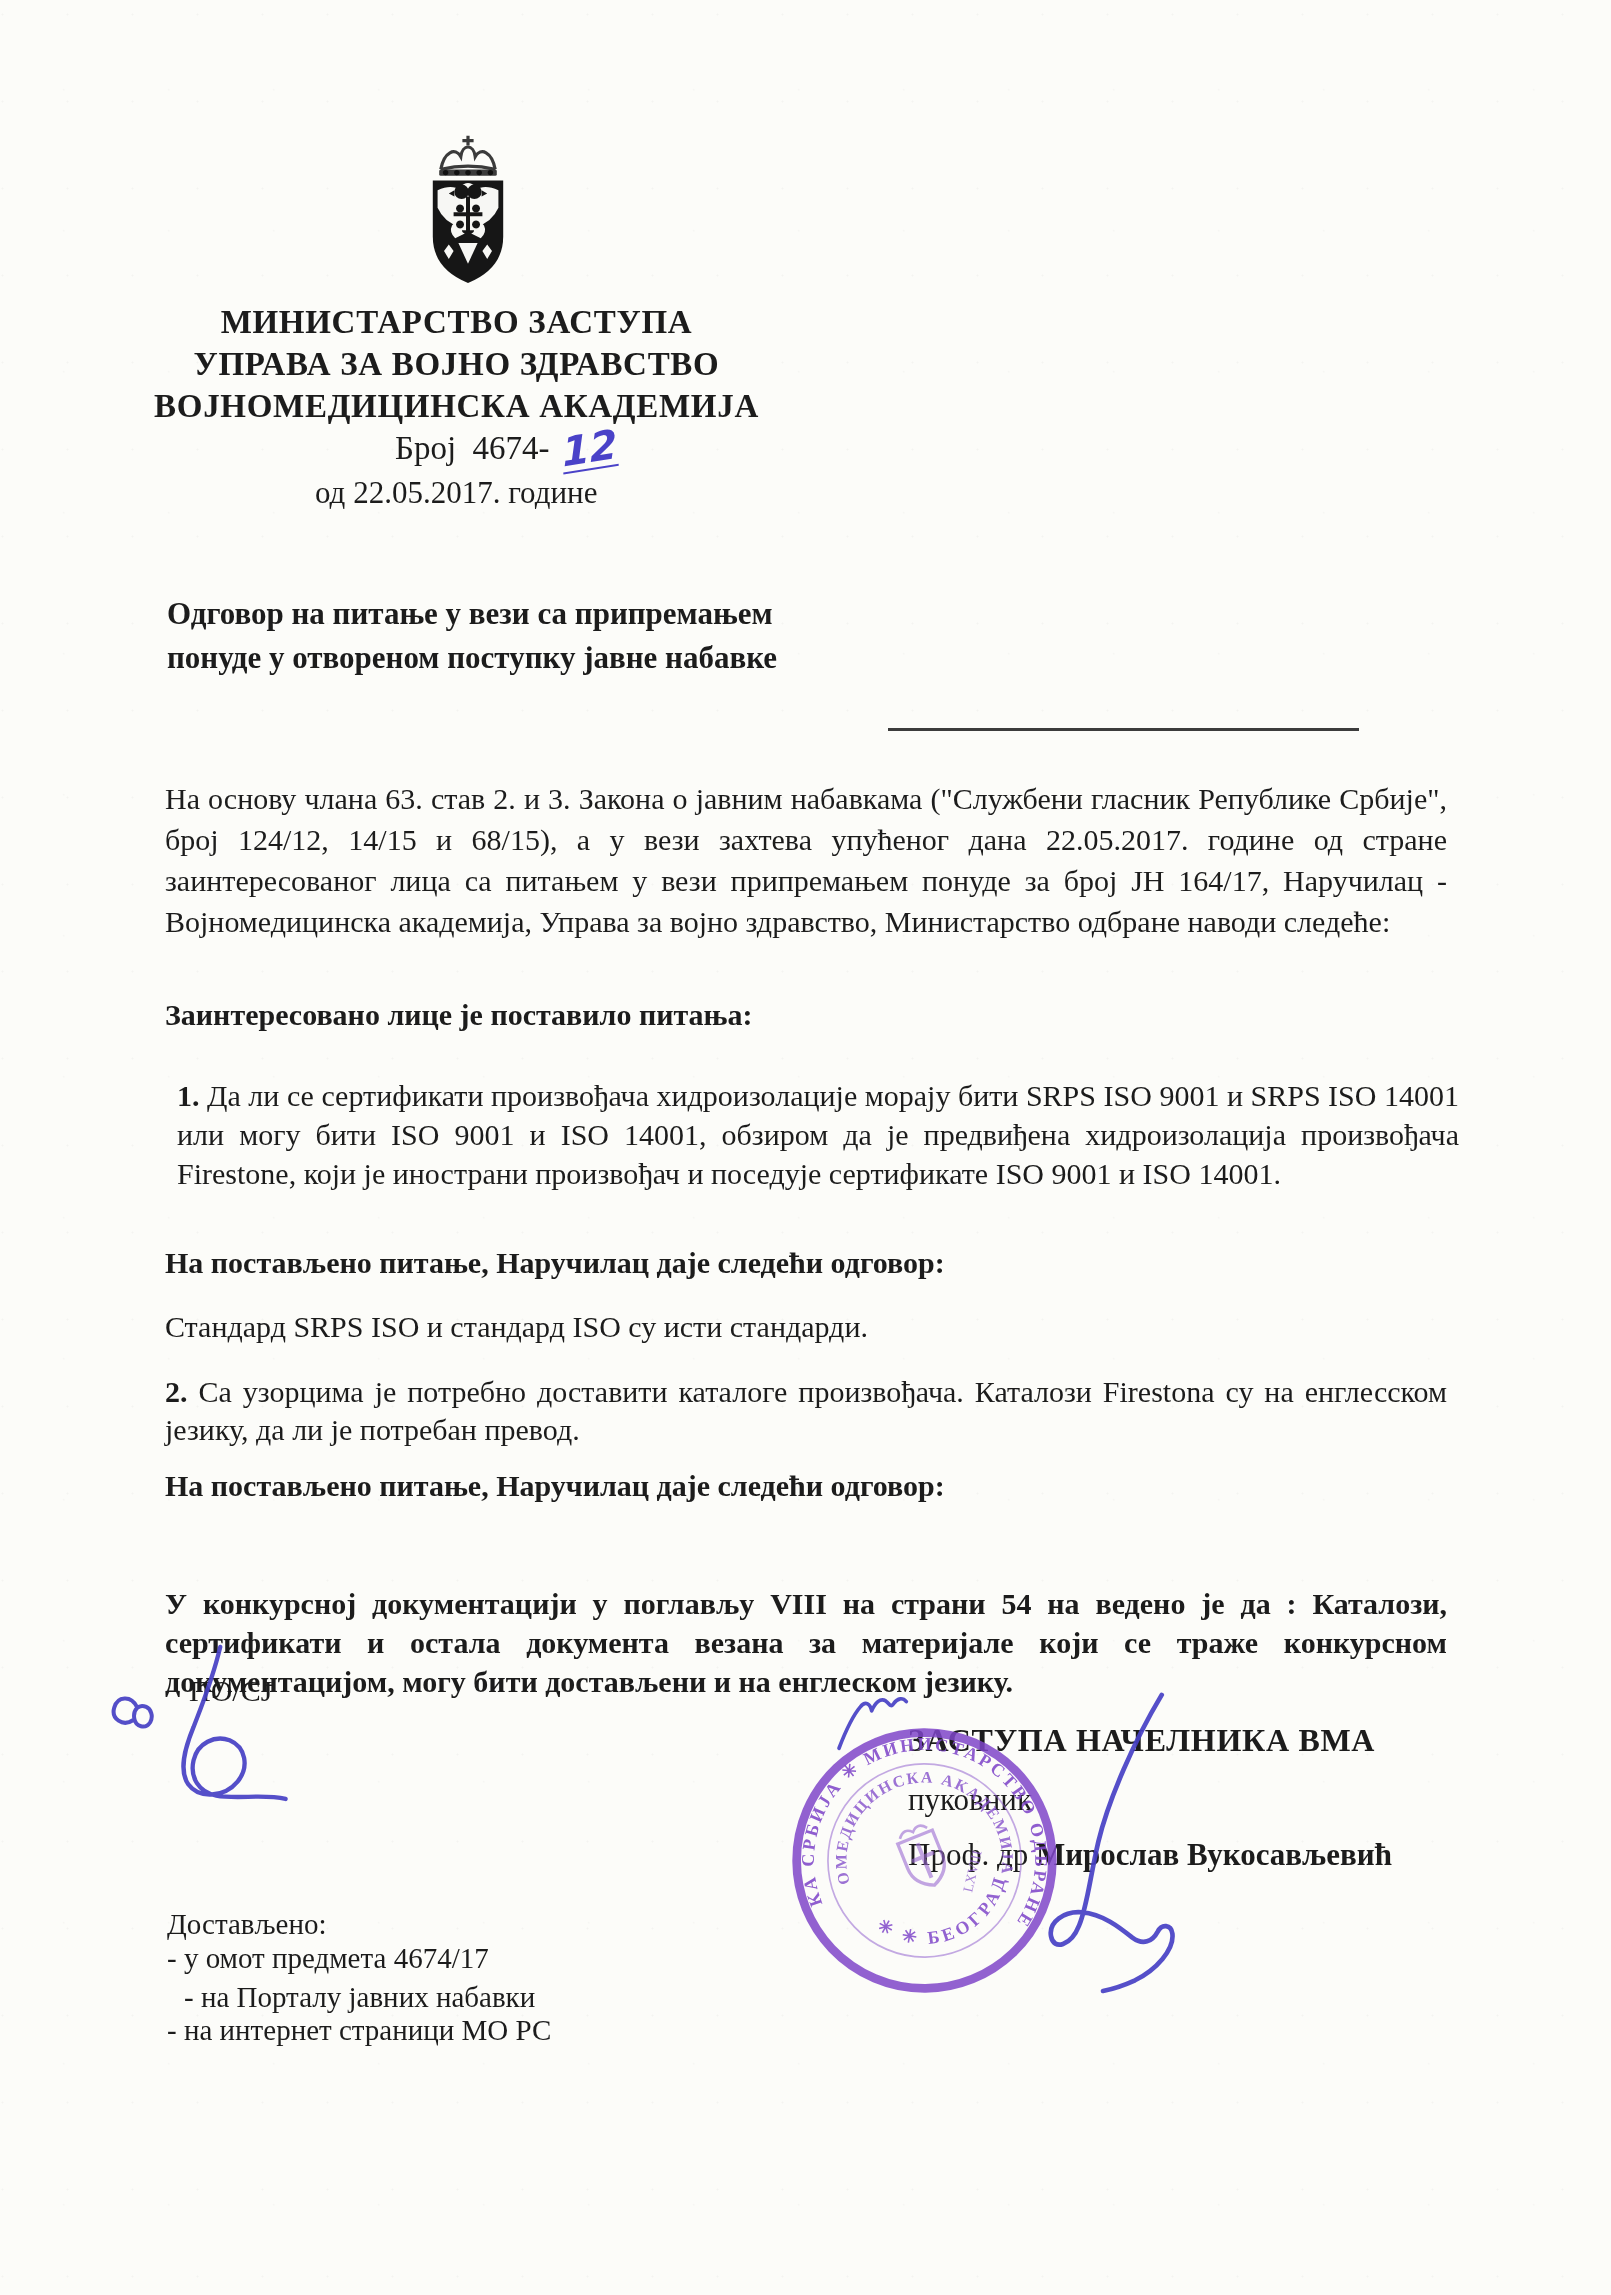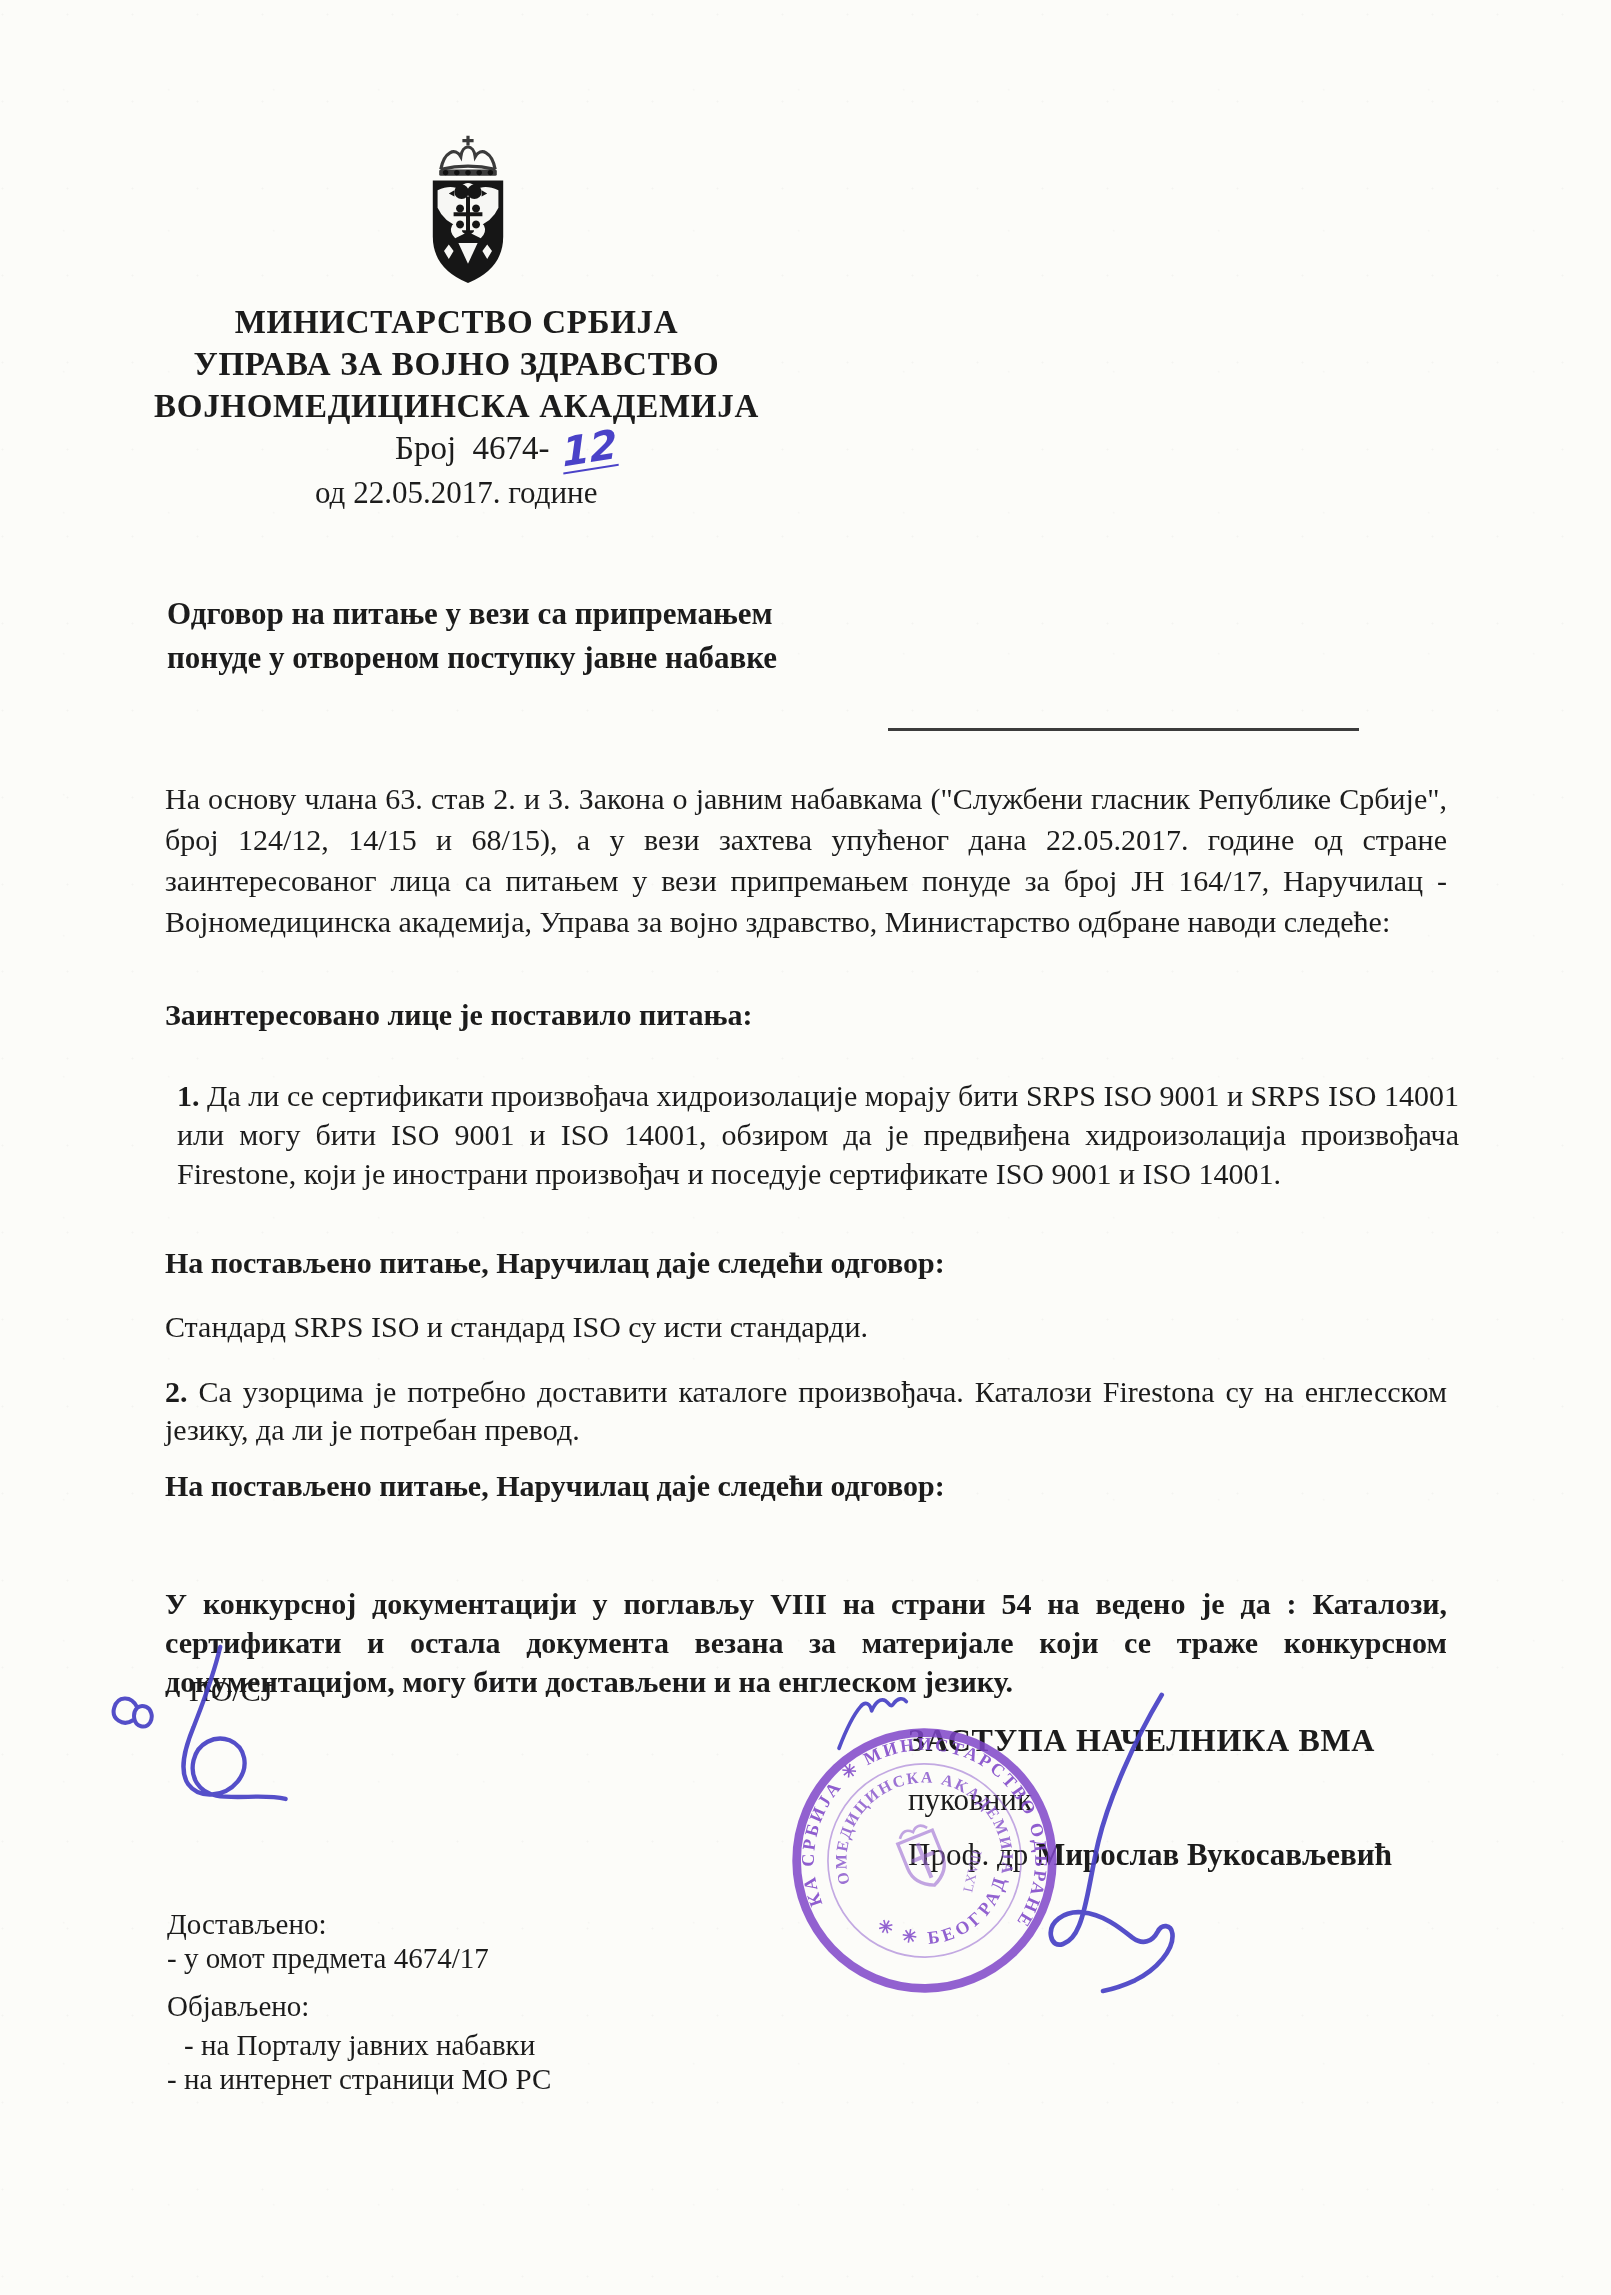--- a/index.html
+++ b/index.html
@@ -101,21 +101,21 @@
     </g>
 
     <g fill="#161616">
       <circle cx="52" cy="76" r="9"></circle>
       <circle cx="68" cy="76" r="9"></circle>
       <path d="M43,74 l-7,4 7,4 z M77,74 l7,4 -7,4 z"></path>
     </g>
   </svg>
 
   <div class="abs org-block">
-    <div class="org-line">МИНИСТАРСТВО СРБИЈА</div>
+    <div class="org-line">МИНИСТАРСТВО ЗАСТУПА</div>
     <div class="org-line">УПРАВА ЗА ВОЈНО ЗДРАВСТВО</div>
     <div class="org-line">ВОЈНОМЕДИЦИНСКА АКАДЕМИЈА</div>
   </div>
 
   <div class="abs doc-number">
     <span>Број&nbsp; 4674-</span><span class="hand-number">12</span>
   </div>
 
   <div class="abs doc-date">од 22.05.2017. године</div>
 
@@ -195,19 +195,18 @@
 
       <path stroke-width="6.5" d="M330,2470 C318,2520 303,2556 290,2590 C276,2624 268,2656 282,2676
            C298,2698 336,2696 356,2672 C374,2650 368,2620 344,2610
            C322,2602 296,2614 290,2640 C284,2666 298,2688 324,2693 C356,2699 394,2690 428,2698"></path>
     </g>
   </svg>
 
   <div class="abs footer">
     <div class="f-line b" style="font-weight:normal;">Достављено:</div>
     <div class="f-line f-gap-d">- у омот предмета 4674/17</div>
-    <div class="f-line f-gap-b">Објављено:</div>
     <div class="f-line f-gap-c">- на Порталу јавних набавки</div>
     <div class="f-line f-gap-d">- на интернет страници МО РС</div>
   </div>
 
 </div>
 
 
 </body></html>

